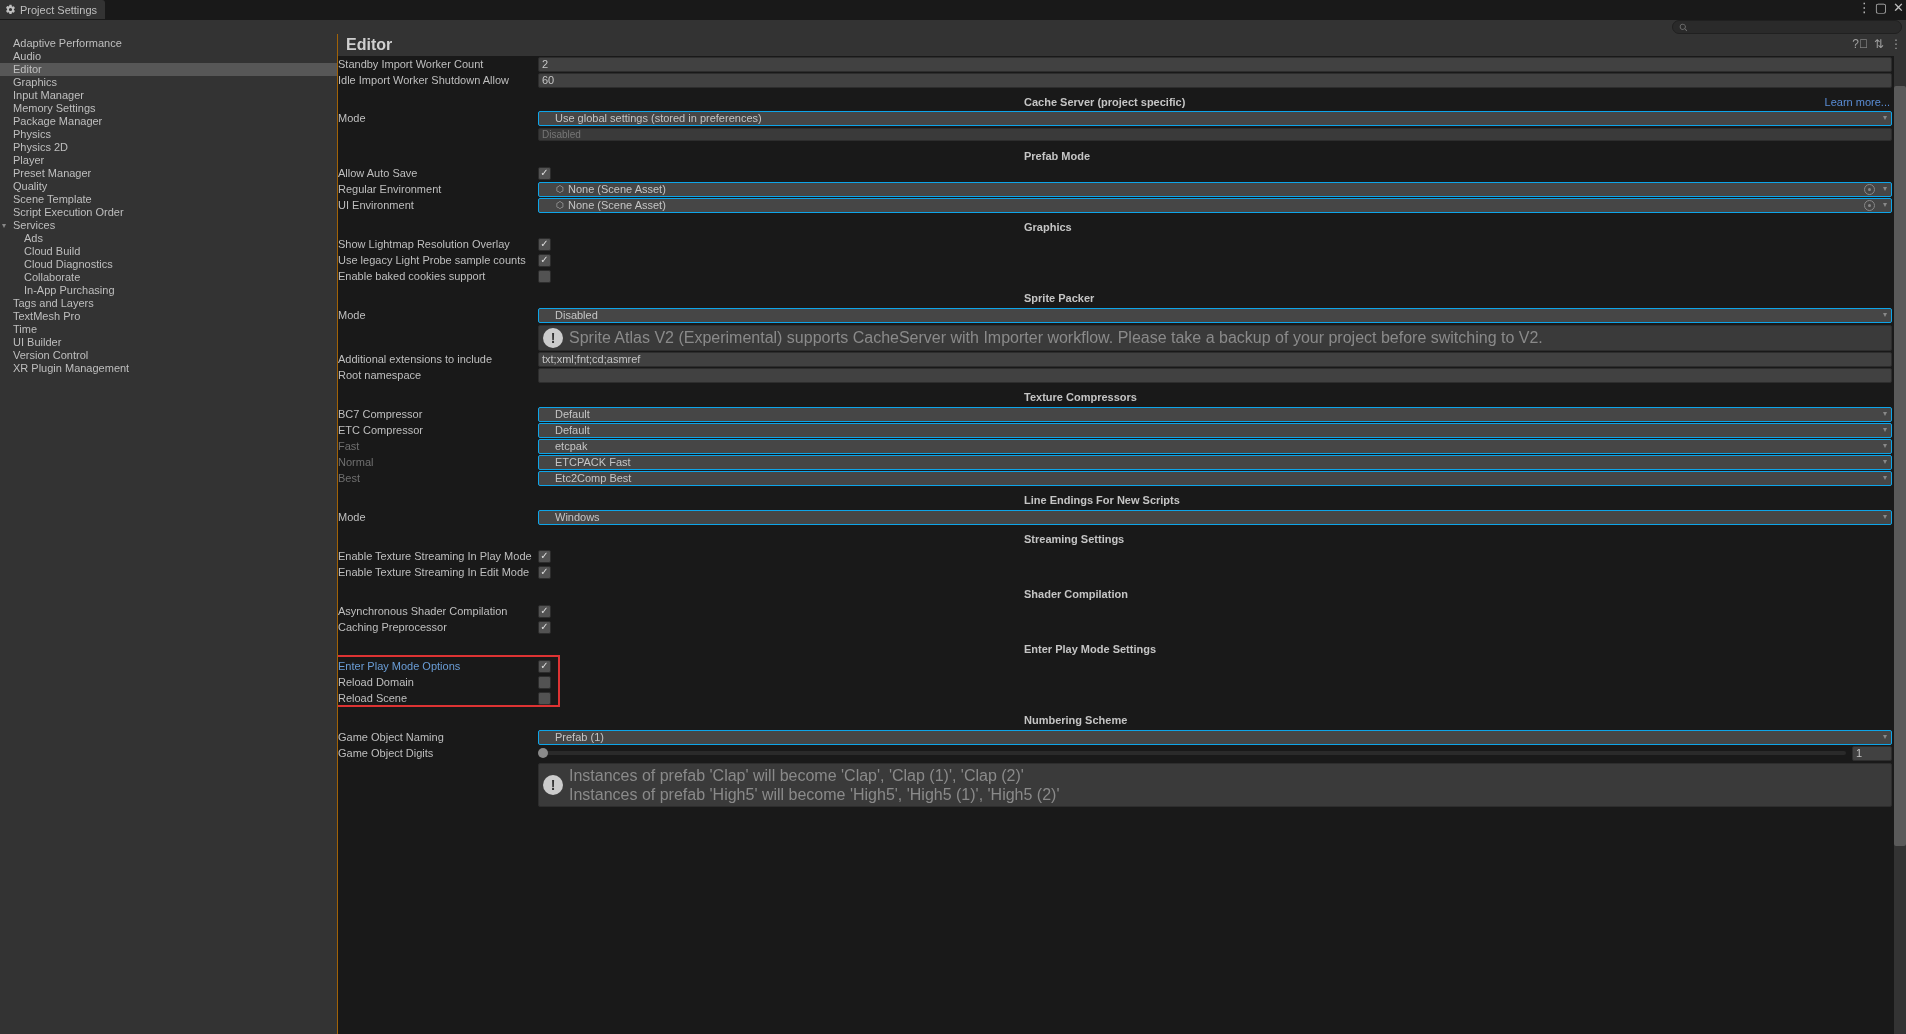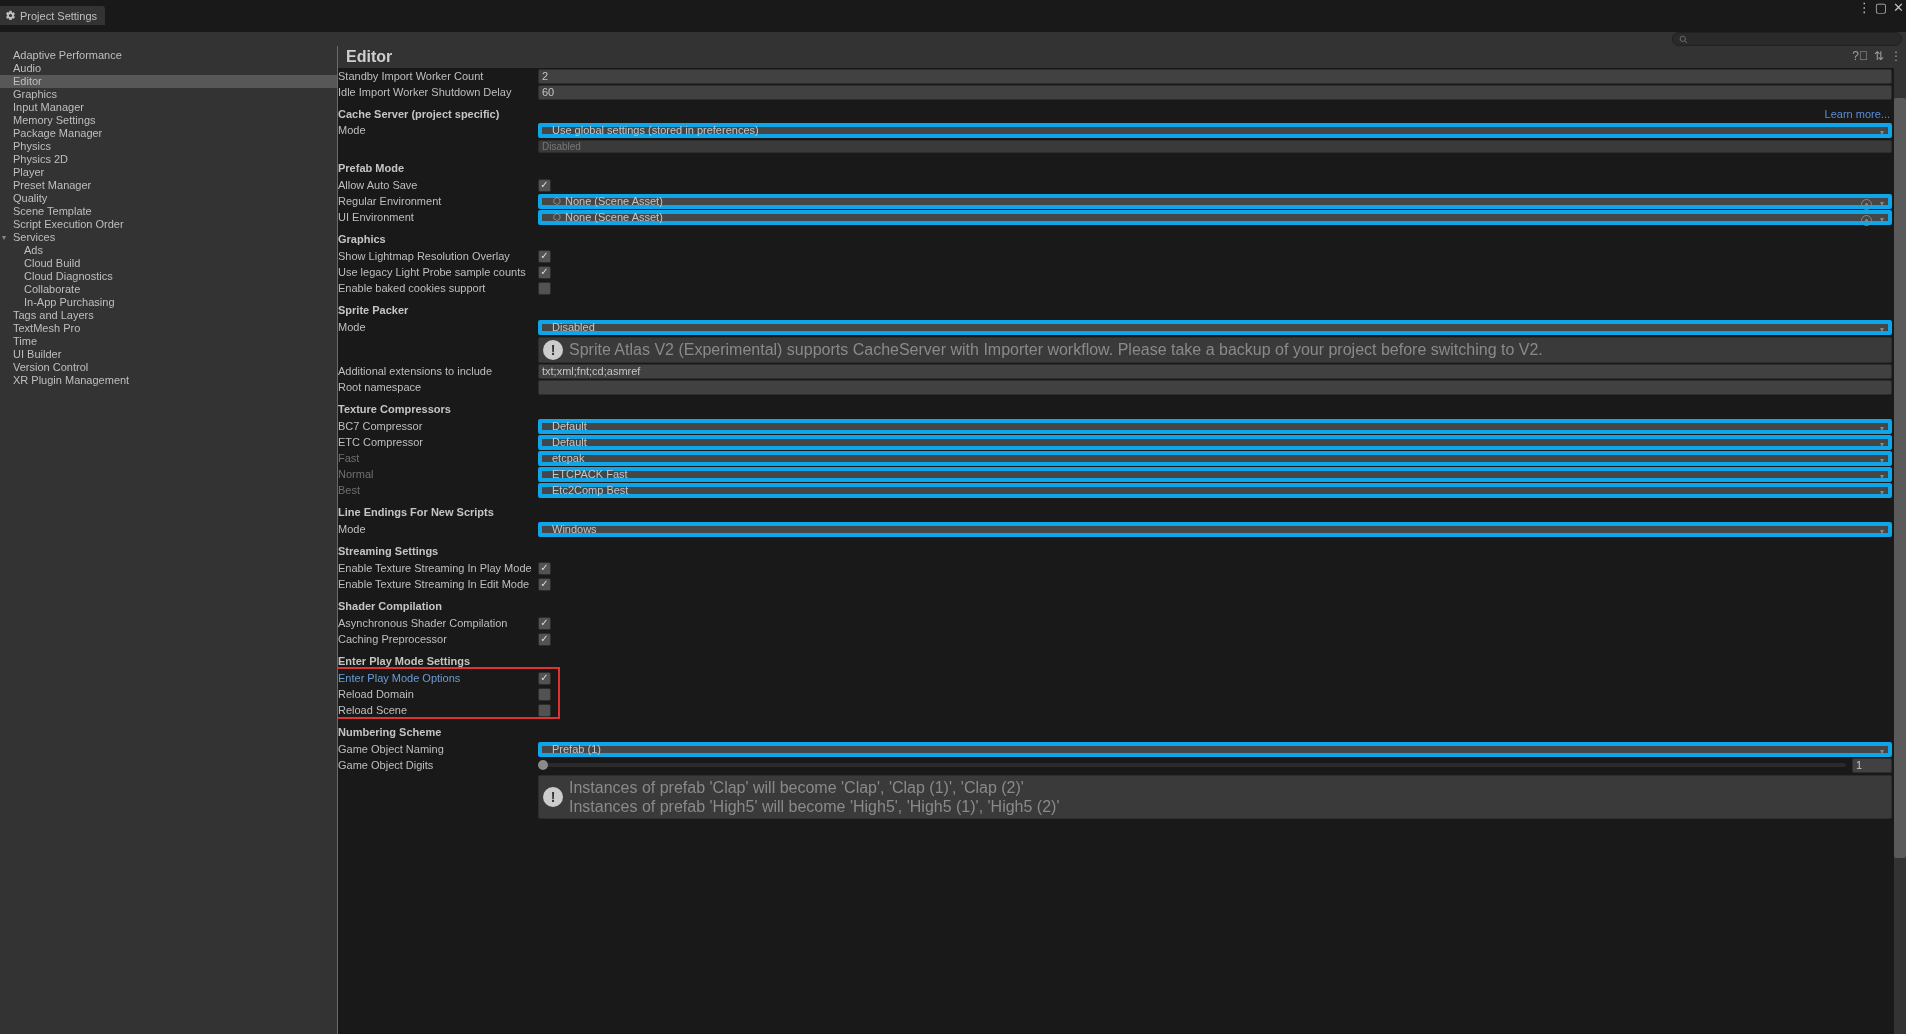--- a/index.html
+++ b/index.html
@@ -1,18 +1,18 @@
 <!DOCTYPE html>
 <html><head>
 <meta charset="utf-8">
 <style>
 * { margin: 0; padding: 0; box-sizing: border-box; font-family: "Segoe UI", Arial, sans-serif; }
 body { background: #191919; color: #bfbfbf; font-size: 11px; overflow: hidden; user-select: none; }
 
-.window-tab-bar { height: 31px; background: #191919; display: flex; align-items: center; position: relative; }
+.window-tab-bar { height: 19px; background: #191919; display: flex; align-items: center; position: relative; }
 .window-tab { background: #333333; height: 19px; display: flex; align-items: center; padding: 0 8px 0 5px; border-top-right-radius: 3px; }
 .gear-icon { width: 11px; height: 11px; margin-right: 4px; fill: #bfbfbf; }
 .window-controls { position: absolute; right: 2px; top: 1px; display: flex; gap: 6px; align-items: center; }
 .window-controls span { color: #bfbfbf; font-size: 13px; line-height: 1; cursor: pointer; }
 .vdotsw { letter-spacing: -2px; }
 
 .search-row { height: 15px; background: #333333; position: relative; border-top: 1px solid #191919; }
 .search-field { position: absolute; right: 4px; top: 0; width: 230px; height: 14px; background: #2a2a2a; border: 1px solid #202020; border-radius: 7px; display:flex; align-items:center; padding-left:6px; }
 .mag-icon { width: 9px; height: 9px; fill: #777; }
 
@@ -30,29 +30,29 @@
 .main-header h1 { font-size: 16px; color: #cfcfcf; font-weight: 600; }
 .header-icons { position: absolute; right: 4px; top: 3px; display:flex; gap:6px; align-items:center; }
 .header-icons span { font-size: 12px; color: #a0a0a0; cursor:pointer; }
 
 .main-scroll { flex: 1; overflow-y: hidden; position: relative; }
 .track { position: absolute; right: 0; top: 0; width: 12px; height: 100%; background: #333333; }
 .thumb { position: absolute; right: 0; width: 12px; background: #5a5a5a; border-radius: 2px; }
 
 .content { padding: 0 14px 0 0; }
 .row { display: flex; align-items: center; min-height: 16px; margin-bottom: 0px; }
-.row.header { font-weight: 600; margin-top: 6px; margin-bottom: 1px; padding-left: 0; }
+.row.header { font-weight: 600; margin-top: 6px; margin-bottom: 1px; padding-left: 18px; justify-content: center; }
 .row.header .lbl { color: #c5c5c5; }
 .lbl { width: 200px; padding-left: 0; flex-shrink: 0; line-height: 15px; }
 .lbl.indent1 { padding-left: 0; }
 .lbl.muted { color: #6f6f6f; }
 .val { flex: 1; }
 
 .text-input { width: 100%; height: 15px; background: #414141; border: 1px solid #2d2d2d; color: #c5c5c5; padding: 0 3px; font-size: 11px; border-radius: 2px; }
-.dropdown { width: 100%; height: 15px; background: #464646; border: 4px solid #0ea5e9; color: #c5c5c5; padding: 0 10px; font-size: 11px; border-radius: 2px; position: relative; display:flex; align-items:center; }
+.dropdown { width: 100%; height: 15px; background: #464646; border: 1px solid #0ea5e9; color: #c5c5c5; padding: 0 16px; font-size: 11px; border-radius: 2px; position: relative; display:flex; align-items:center; }
 .dropdown::after { content: "▾"; position: absolute; right: 4px; top: 1px; font-size: 8px; color: #888; }
 .dropdown .micon { width:10px; height:10px; margin-right: 3px; display:inline-flex; align-items:center; justify-content:center; font-size:9px; color:#bbb; }
 .dropdown .target { position:absolute; right:16px; top:1px; width:11px; height:11px; border:1px solid #888; border-radius:50%; }
 .dropdown .target::after { content:""; position:absolute; left:3px; top:3px; width:3px; height:3px; background:#888; border-radius:50%;}
 .status-mini { height: 13px; background: #3a3a3a; border: 1px solid #2d2d2d; color: #777; padding: 0 3px; font-size:10px; border-radius:2px; display:flex; align-items:center;}
 .check { width: 13px; height: 13px; background: #525252; border: 1px solid #2d2d2d; border-radius: 2px; display:flex; align-items:center; justify-content:center; }
 .check.on::after { content: "✓"; color: #ddd; font-size: 10px; line-height:1; }
 .slider-wrap { display:flex; align-items:center; width:100%; gap:6px;}
 .slider-track { flex:1; height:4px; background:#2a2a2a; border-radius:2px; position:relative; }
 .slider-track::after{ content:""; position:absolute; left:0; top:-3px; width:10px; height:10px; background:#8a8a8a; border-radius:50%;}
@@ -139,21 +139,21 @@
       <div class="track">
         <div class="thumb" style="top:30px;height:760px;"></div>
       </div>
       <div class="content" style="padding-left:0px;">
 
         <div class="row">
             <div class="lbl">Standby Import Worker Count</div>
           <div class="val"><input class="text-input" value="2" style=""></div>
           </div>
         <div class="row">
-            <div class="lbl">Idle Import Worker Shutdown Delay</div>
+            <div class="lbl">Idle Import Worker Shutdown Allow</div>
           <div class="val"><input class="text-input" value="60" style=""></div>
           </div>
 
         <div class="row header">
             <div class="lbl">Cache Server (project specific)</div>
           </div>
         <div class="learn-row">
             <span class="link">Learn more...</span>
           </div>
         <div class="row">

